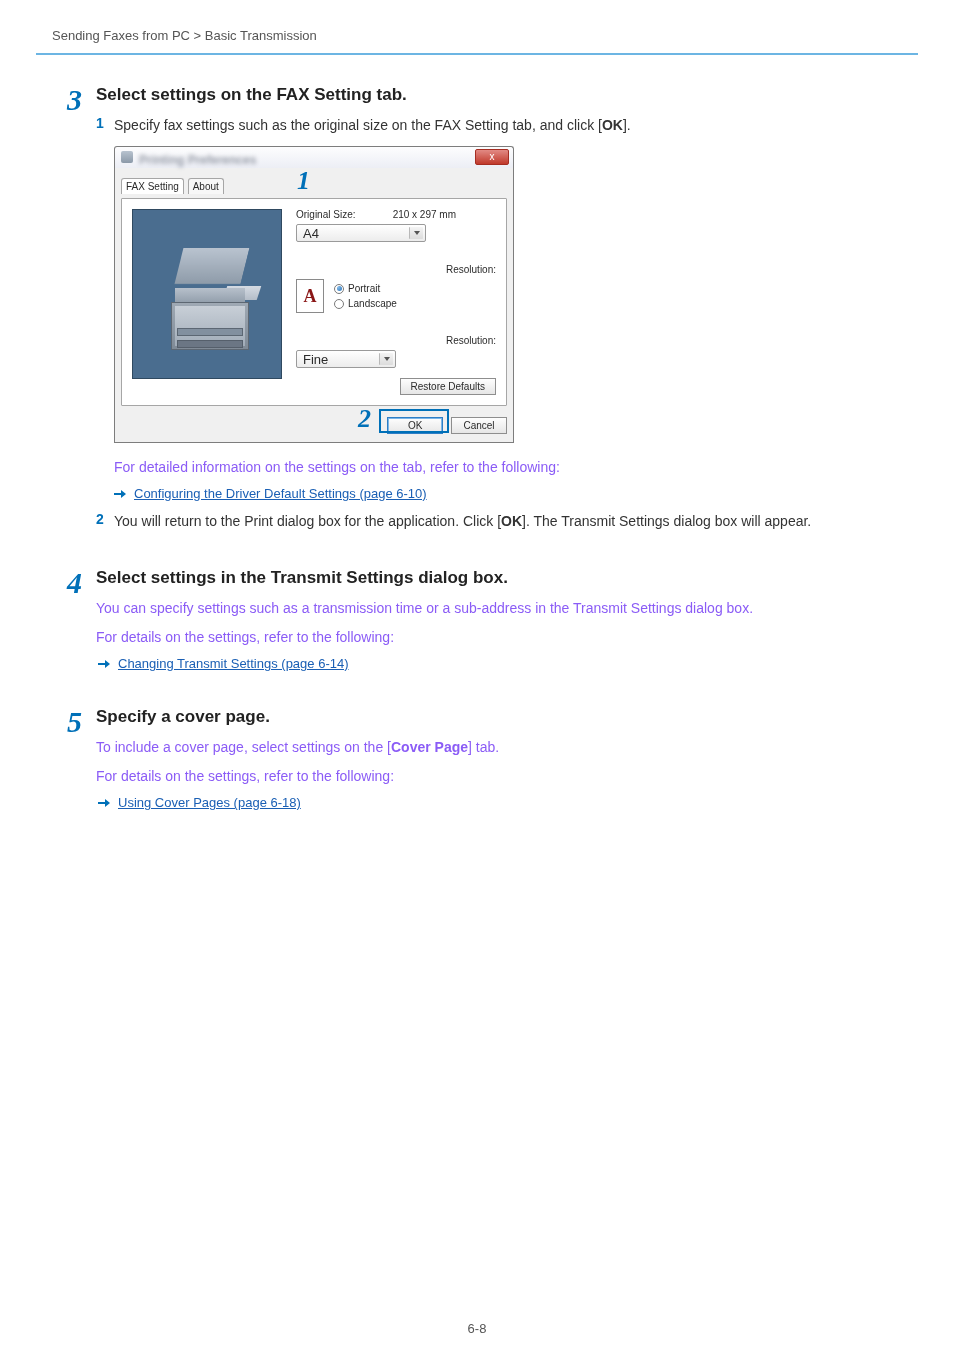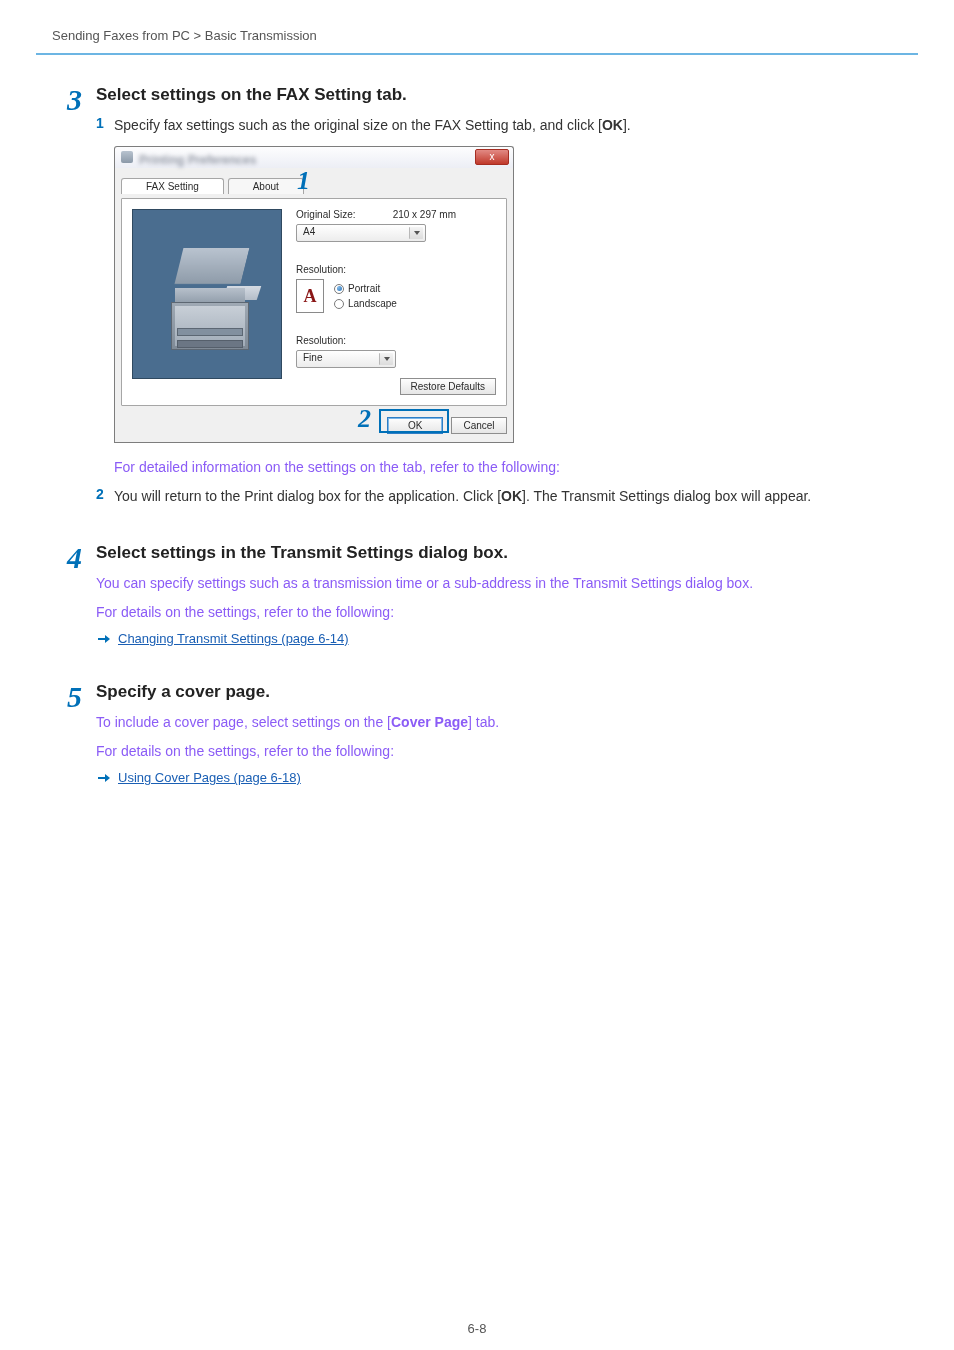--- a/index.html
+++ b/index.html
@@ -154,21 +154,21 @@
   .tabs-row {
     position: relative;
     height: 24px;
     padding-top: 2px;
   }
   .tab {
     display: inline-block;
     border: 1px solid #a6a6a6;
     border-bottom: none;
     border-radius: 3px 3px 0 0;
-    padding: 2px 24px;
+    padding: 2px 4px;
     font-size: 10px;
     color: #2b2b2b;
     background: #fff;
     position: relative;
     top: 1px;
   }
   .tab.inactive {
     background: #f7f7f7;
   }
   .callout-1 {
@@ -235,37 +235,37 @@
   }
   .printer-cass2 {
     position:absolute; left:14px; bottom:14px; width:66px; height:8px;
     background:#82909f; border:1px solid #5c6773;
   }
   .settings-col {
     flex: 1;
     font-size: 10px;
     color: #2b2b2b;
   }
-  .settings-col .row { margin-bottom: 4px; }
+  .settings-col .row { margin-bottom: 4px; text-align: right; }
   .label { color: #2b2b2b; }
   .dim-text { color: #2b2b2b; }
   .size-row {
     display: flex;
     justify-content: space-between;
     padding-right: 40px;
   }
   .dropdown {
     border: 1px solid #9a9a9a;
     background: linear-gradient(#ffffff,#ececec);
     height: 18px;
     width: 130px;
     border-radius: 2px;
     position: relative;
     padding: 1px 6px;
-    font-size: 10px;
+    font-size: 13px;
   }
   .dropdown .caret {
     position: absolute;
     right: 2px; top: 2px;
     width: 14px; height: 12px;
     background: linear-gradient(#f4f4f4,#dcdcdc);
     border-left: 1px solid #b8b8b8;
     border-radius: 1px;
   }
   .dropdown .caret::after {
@@ -444,20 +444,26 @@
           <div class="dialog-footer">
             <span class="callout-2">2</span>
             <span class="winbtn ok-btn">OK</span>
             <span class="winbtn">Cancel</span>
             <div class="ok-box"></div>
           </div>
         </div>
       </div>
 
       <div class="para" style="margin-left:18px">For detailed information on the settings on the tab, refer to the following:</div>
+      <div class="link-row" style="margin-left:18px">
+        <svg class="arrow-icon" viewBox="0 0 12 10">
+            <path d="M0 4 L7 4 L7 1 L12 5 L7 9 L7 6 L0 6 Z" fill="#0070b8"></path>
+          </svg>
+        <a href="#">Configuring the Driver Default Settings (page 6-10)</a>
+      </div>
 
       <div class="substep">
         <div class="substep-num">2</div>
         <div class="substep-text">
           <span>You will return to the Print dialog box for the application. Click [</span><b>OK</b><span>]. The Transmit Settings dialog box will appear.</span>
         </div>
       </div>
     </div>
   </div>
 

